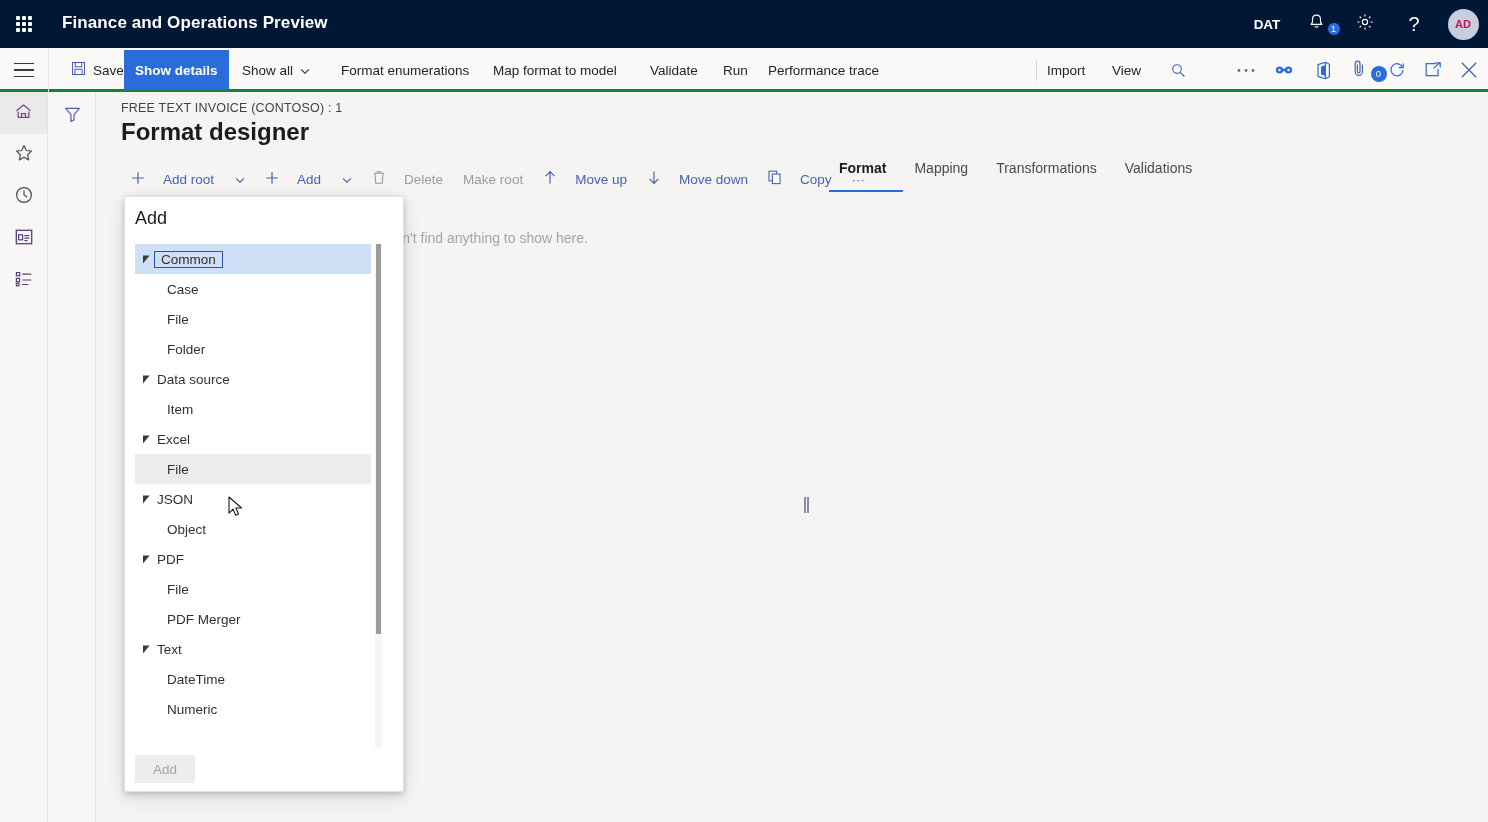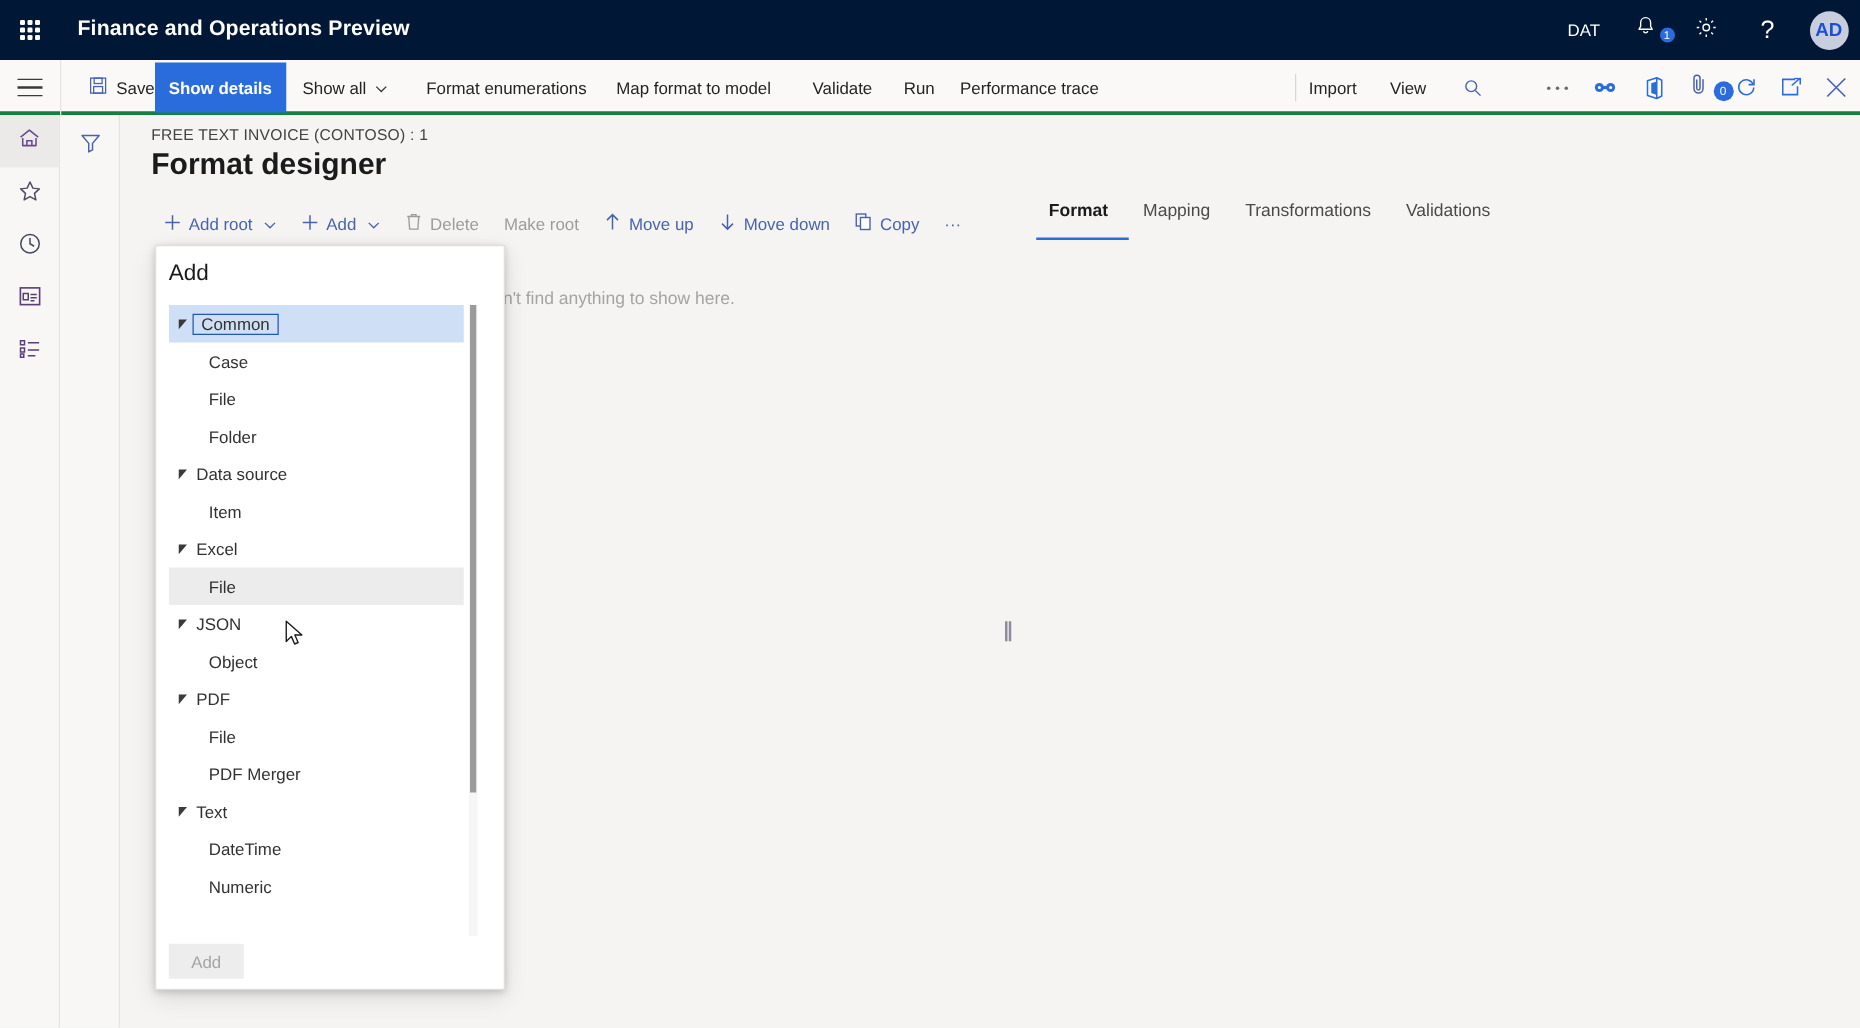--- a/index.html
+++ b/index.html
@@ -21,27 +21,27 @@
             gap:2px; padding:3px; cursor:pointer; }
   #waffle i { background:#ffffff; border-radius:1px; display:block; }
   #app-title { position:absolute; left:62px; top:13px; font-size:17px; font-weight:600; letter-spacing:.1px;
                white-space:nowrap; }
   #search-box { position:absolute; left:520px; top:9px; width:508px; height:30px;
                 background:#15305a; display:flex; align-items:center; cursor:text; }
   #search-box .mag { margin-left:14px; margin-right:10px; display:flex; }
   #search-placeholder { font-size:13.5px; color:#e8eaf0; }
   .hdr-btn { position:absolute; top:0; height:48px; display:flex; align-items:center; justify-content:center;
              cursor:pointer; }
-  #hdr-dat { left:1242px; width:50px; font-size:13.5px; color:#ffffff; }
+  #hdr-dat { left:1242px; width:50px; font-size:13.5px; color:#ffffff;font-weight:bold; }
   #hdr-bell { left:1298px; width:36px; }
   #hdr-gear { left:1347px; width:36px; }
   #hdr-help { left:1396px; width:36px; font-size:20px; color:#fff; }
   #hdr-avatar { left:1445px; width:36px; }
-  #avatar-circle { width:31px; height:31px; border-radius:50%; background:#c9cede; color:#1d4ed8;
-                   font-size:15px; font-weight:600; display:flex; align-items:center; justify-content:center; }
+  #avatar-circle { width:31px; height:31px; border-radius:50%; background:#c9cede; color:#be185d;
+                   font-size:11px; font-weight:600; display:flex; align-items:center; justify-content:center; }
   .bell-badge { position:absolute; left:20px; top:9px; background:#2b6cdd; color:#fff; font-size:9px;
                 width:14px; height:14px; border-radius:50%; display:flex; align-items:center; justify-content:center;
                 border:1.5px solid #001836; }
 
   
   #cmdbar { position:absolute; left:0; top:48px; width:1488px; height:44px;
             background:#faf9f8; border-bottom:3px solid #15803d; }
   #hamburger { position:absolute; left:11px; top:10px; width:26px; height:24px; cursor:pointer;
                display:flex; flex-direction:column; justify-content:center; gap:5px; padding:0 3px; }
   #hamburger i { height:1.6px; background:#3a3a3a; display:block; }
@@ -64,21 +64,21 @@
                 background:#f8f7f6; border-right:1px solid #e6e4e2; }
   #filter-btn { position:absolute; left:10px; top:8px; width:28px; height:28px;
                 display:flex; align-items:center; justify-content:center; cursor:pointer; }
 
   
   #content { position:absolute; left:96px; top:92px; width:1392px; height:730px; background:#f5f4f3; }
   #breadcrumb { position:absolute; left:25px; top:9px; font-size:12.5px; color:#424242; letter-spacing:.2px; }
   #page-title { position:absolute; left:25px; top:26px; font-size:24px; font-weight:600; color:#1b1b1b; }
 
   #actionbar { position:absolute; left:25px; top:71px; height:32px; display:flex; align-items:center; }
-  .act { display:flex; align-items:center; gap:6px; padding:0 10px; height:32px; font-size:13.5px;
+  .act { display:flex; align-items:center; gap:18px; padding:0 10px; height:32px; font-size:13.5px;
          color:#4763b0; cursor:pointer; white-space:nowrap; }
   .act.disabled { color:#9c9c9c; cursor:default; }
   .act .chev { margin-left:3px; }
 
   #tabs { position:absolute; left:729px; top:68px; display:flex; align-items:flex-start; }
   .tab { padding:0 14px; height:30px; font-size:14px; color:#4c4a48; cursor:pointer; white-space:nowrap; }
   .tab.active { color:#1b1b1b; font-weight:600; }
   .tab-underline { position:absolute; left:733px; top:98px; width:74px; height:2px; background:#2b6cdd; }
 
   #empty-msg { position:absolute; left:263px; top:138px; font-size:14px; color:#a6a4a2; white-space:nowrap; }

